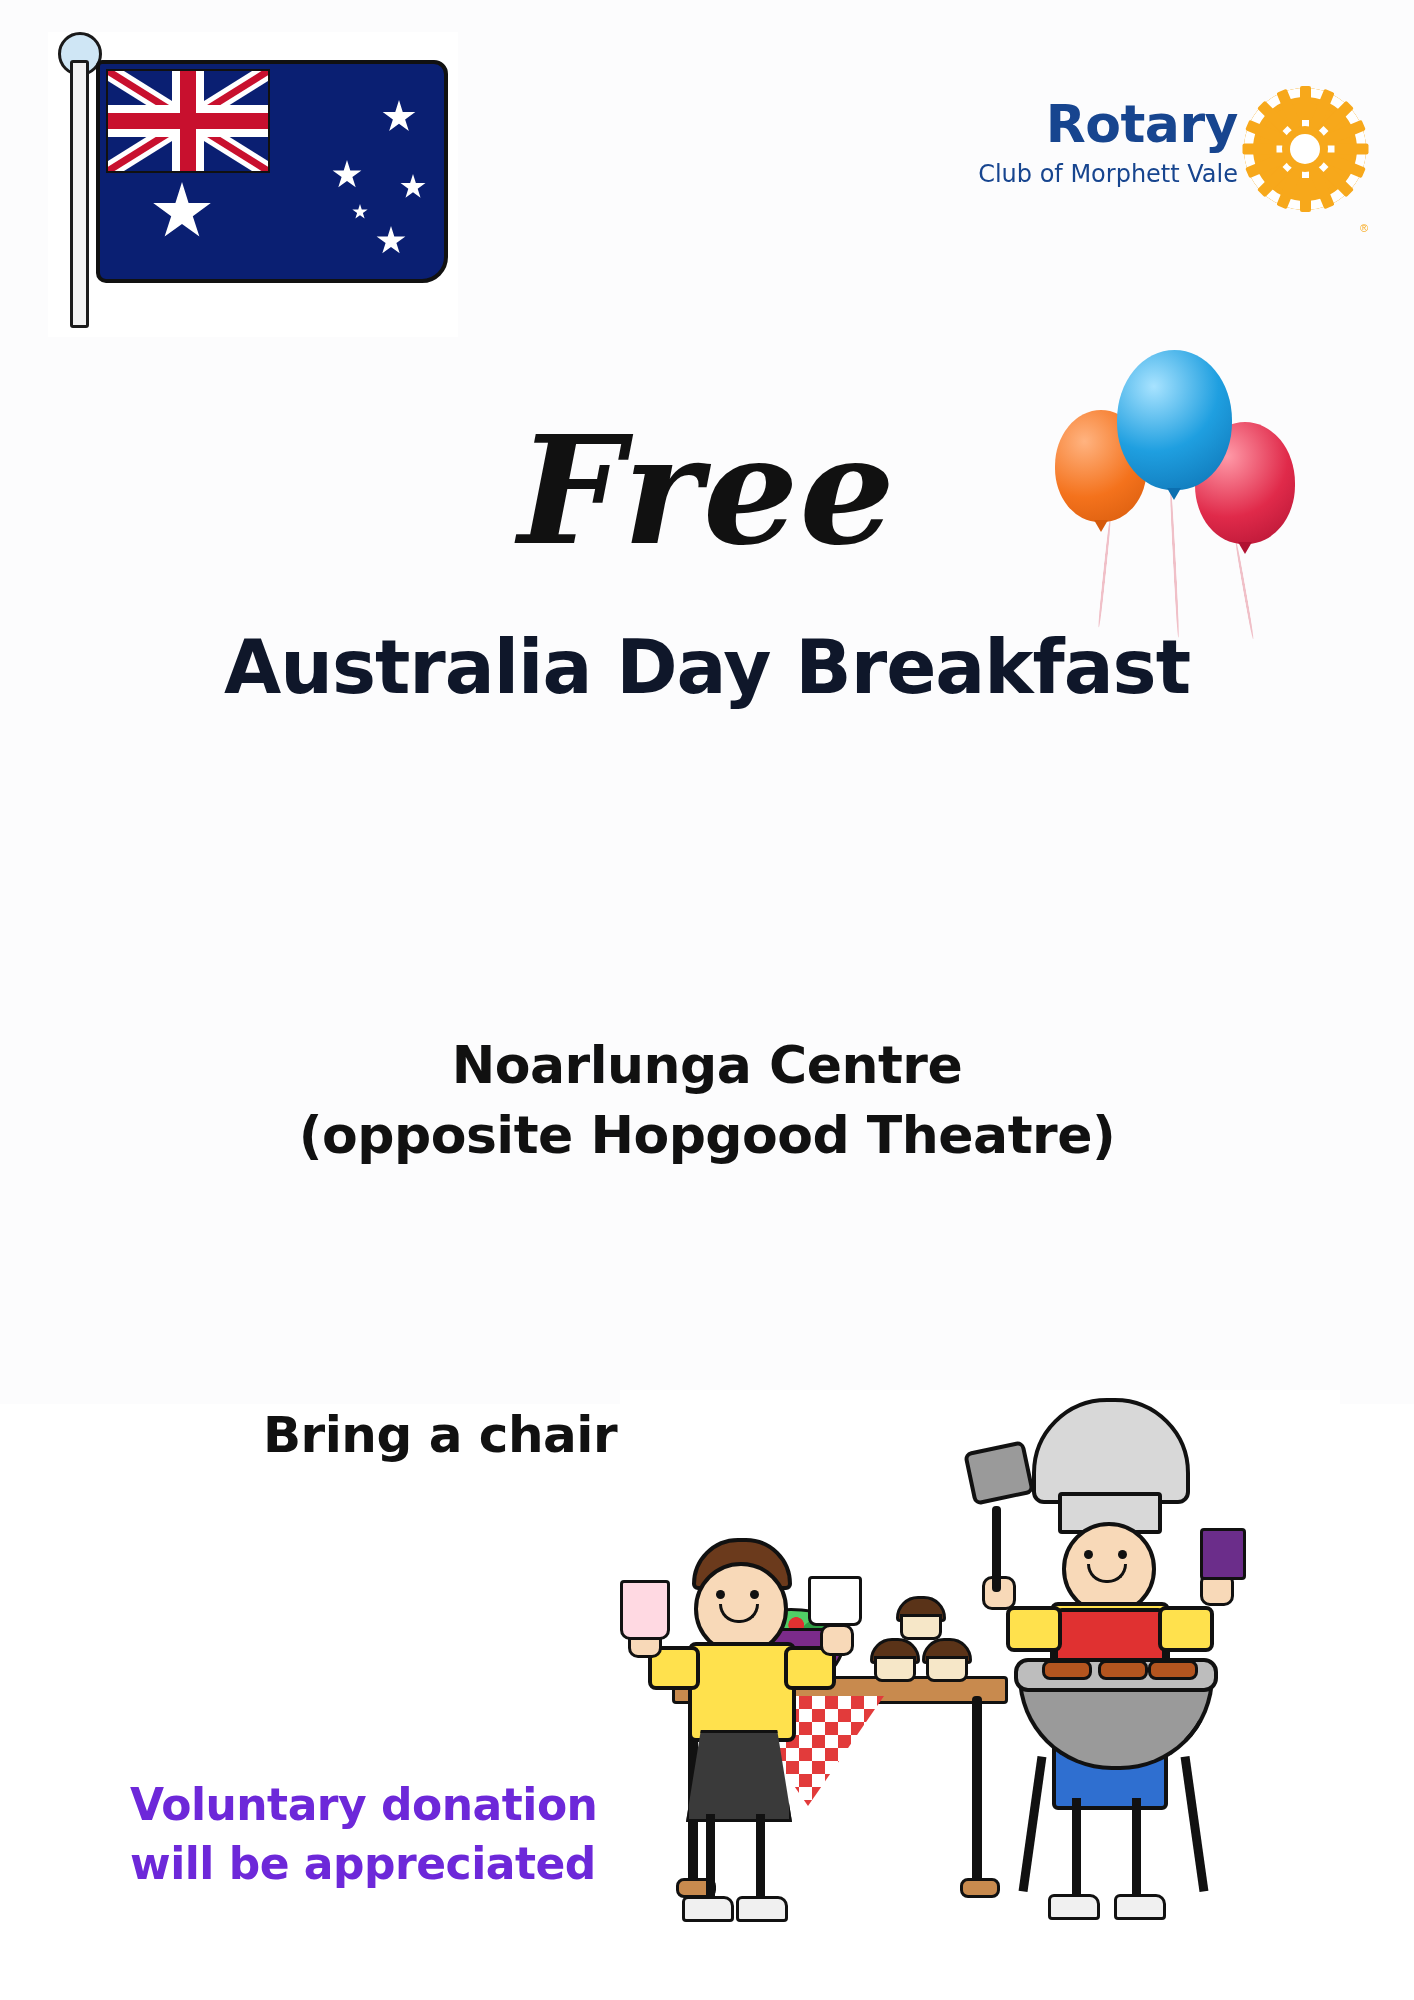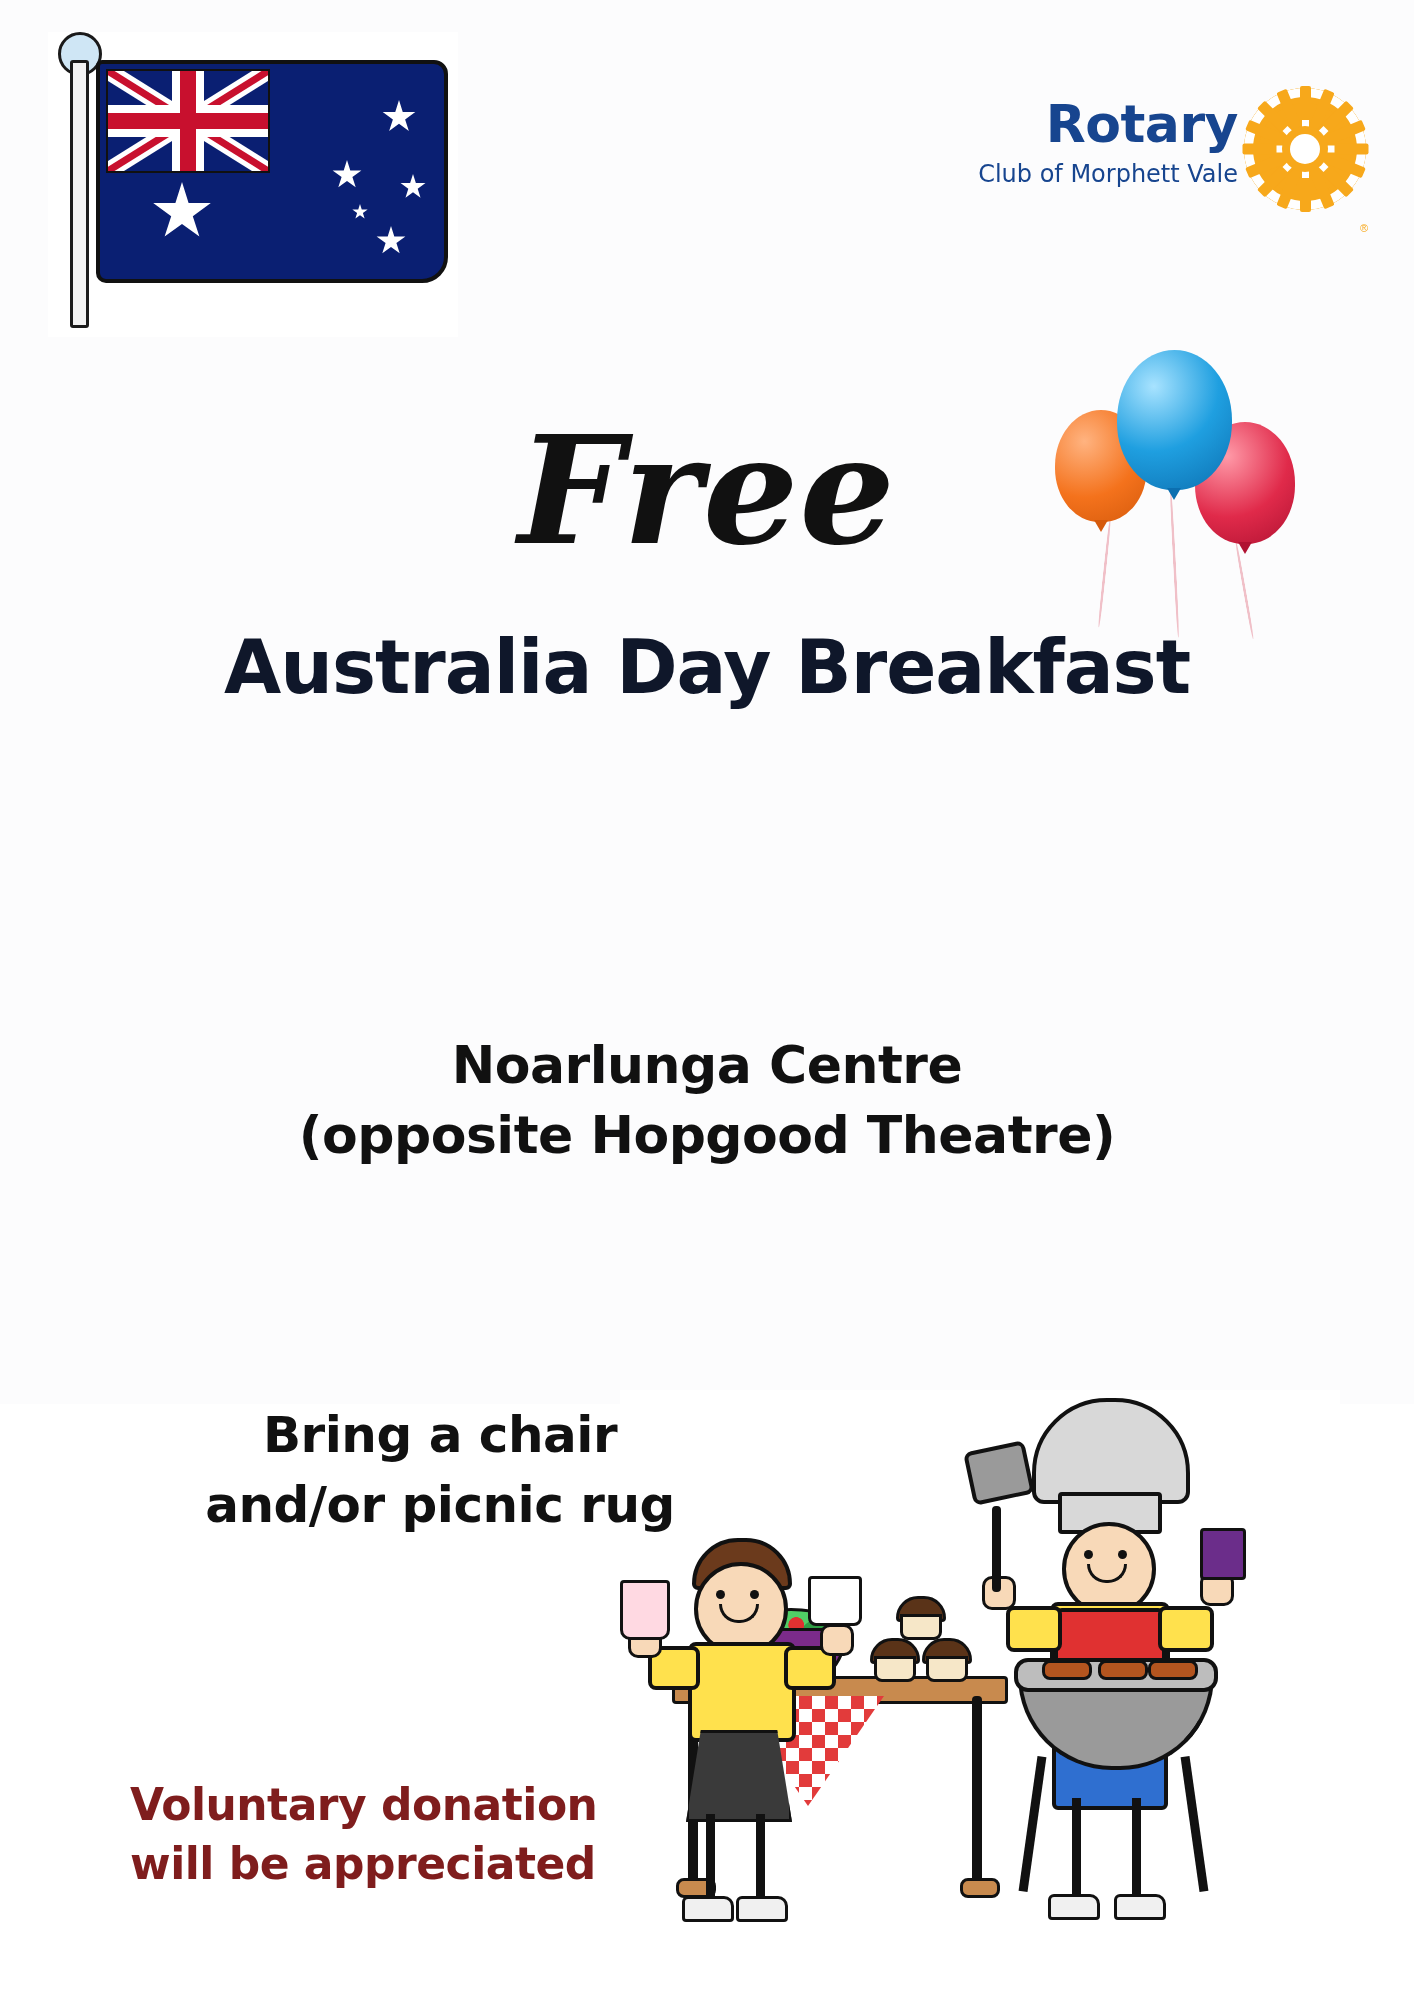--- a/index.html
+++ b/index.html
@@ -317,21 +317,21 @@
   }
   .donation {
     position: absolute;
     left: 130px;
     top: 1775px;
     width: 600px;
     text-align: left;
     font-family: "DejaVu Sans", sans-serif;
     font-size: 44px;
     font-weight: 700;
-    color: #7f1d1d;
+    color: #6d28d9;
     line-height: 1.35;
     letter-spacing: -0.5px;
     z-index: 5;
   }
 
   
   .bbq-scene {
     position: absolute;
     left: 620px;
     top: 1390px;
@@ -587,21 +587,20 @@
   <div class="free-word">Free</div>
   <div class="headline">Australia Day Breakfast</div>
 
   <div class="address">
     <div>Noarlunga Centre</div>
     <div>(opposite Hopgood Theatre)</div>
   </div>
 
   <div class="bring">
     <div>Bring a chair</div>
-    <div>and/or picnic rug</div>
   </div>
 
   <div class="donation">
     <div>Voluntary donation</div>
     <div>will be appreciated</div>
   </div>
 
   <div class="bbq-scene">
 
     <div class="tableTop" style="left:52px; top:286px; width:330px; height:22px; border-radius:4px;"></div>

